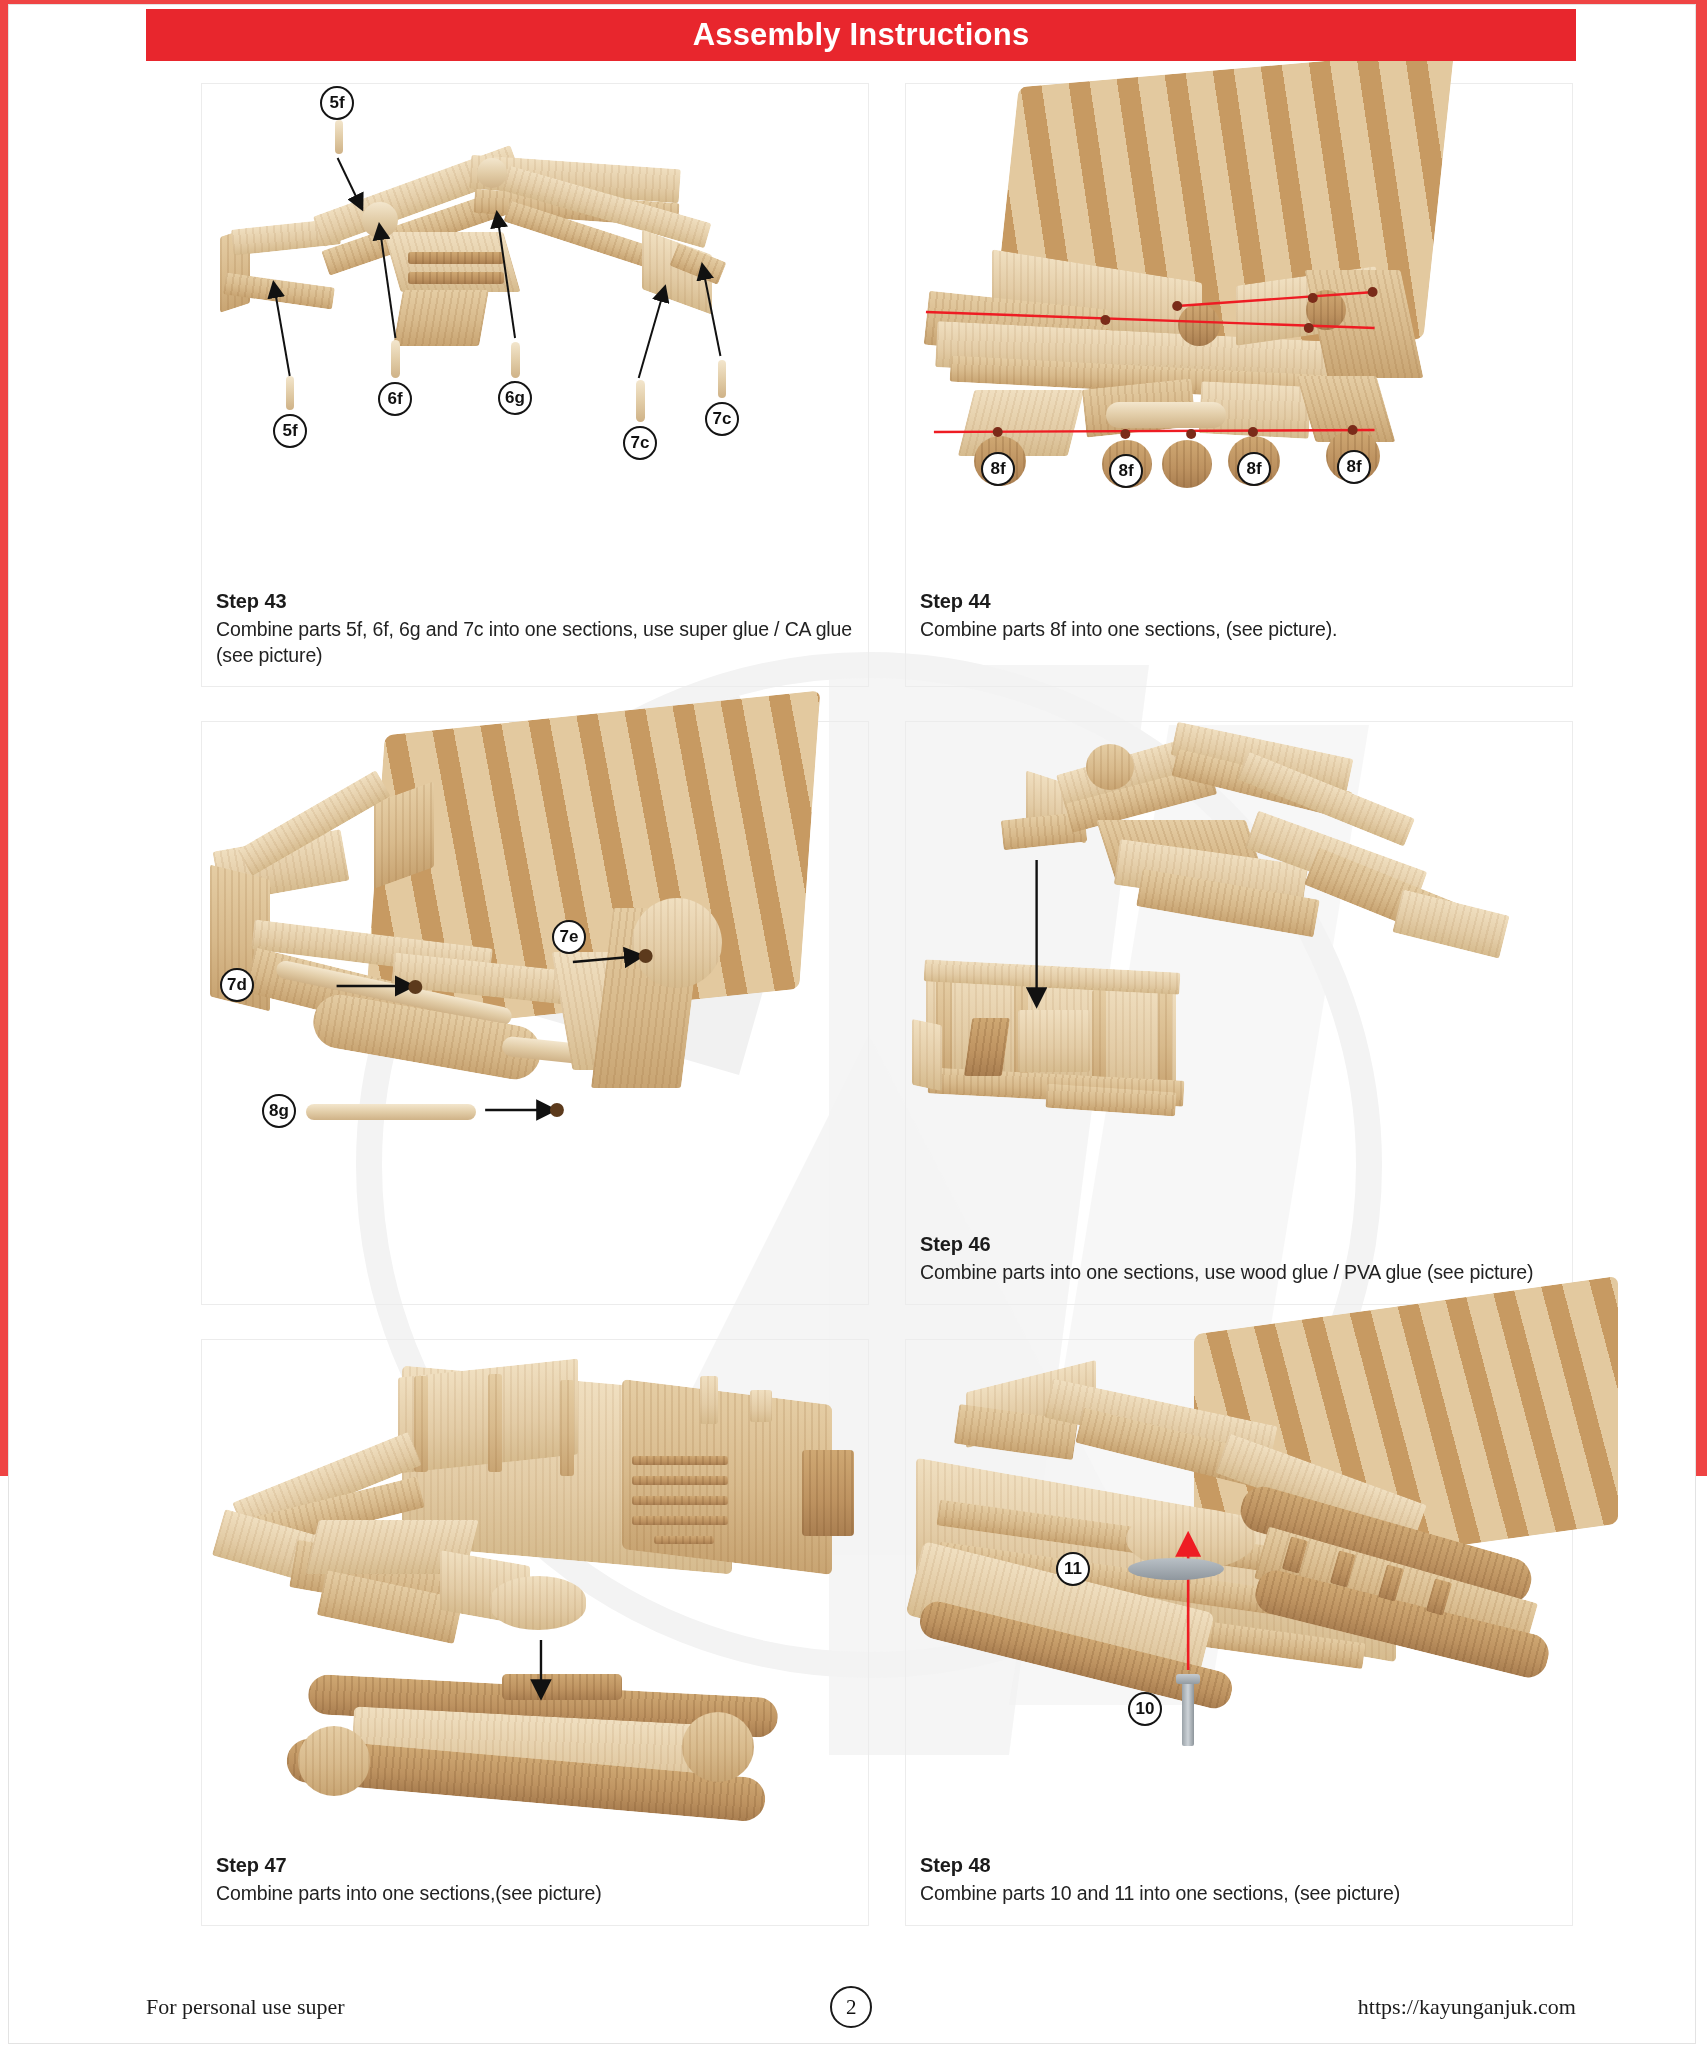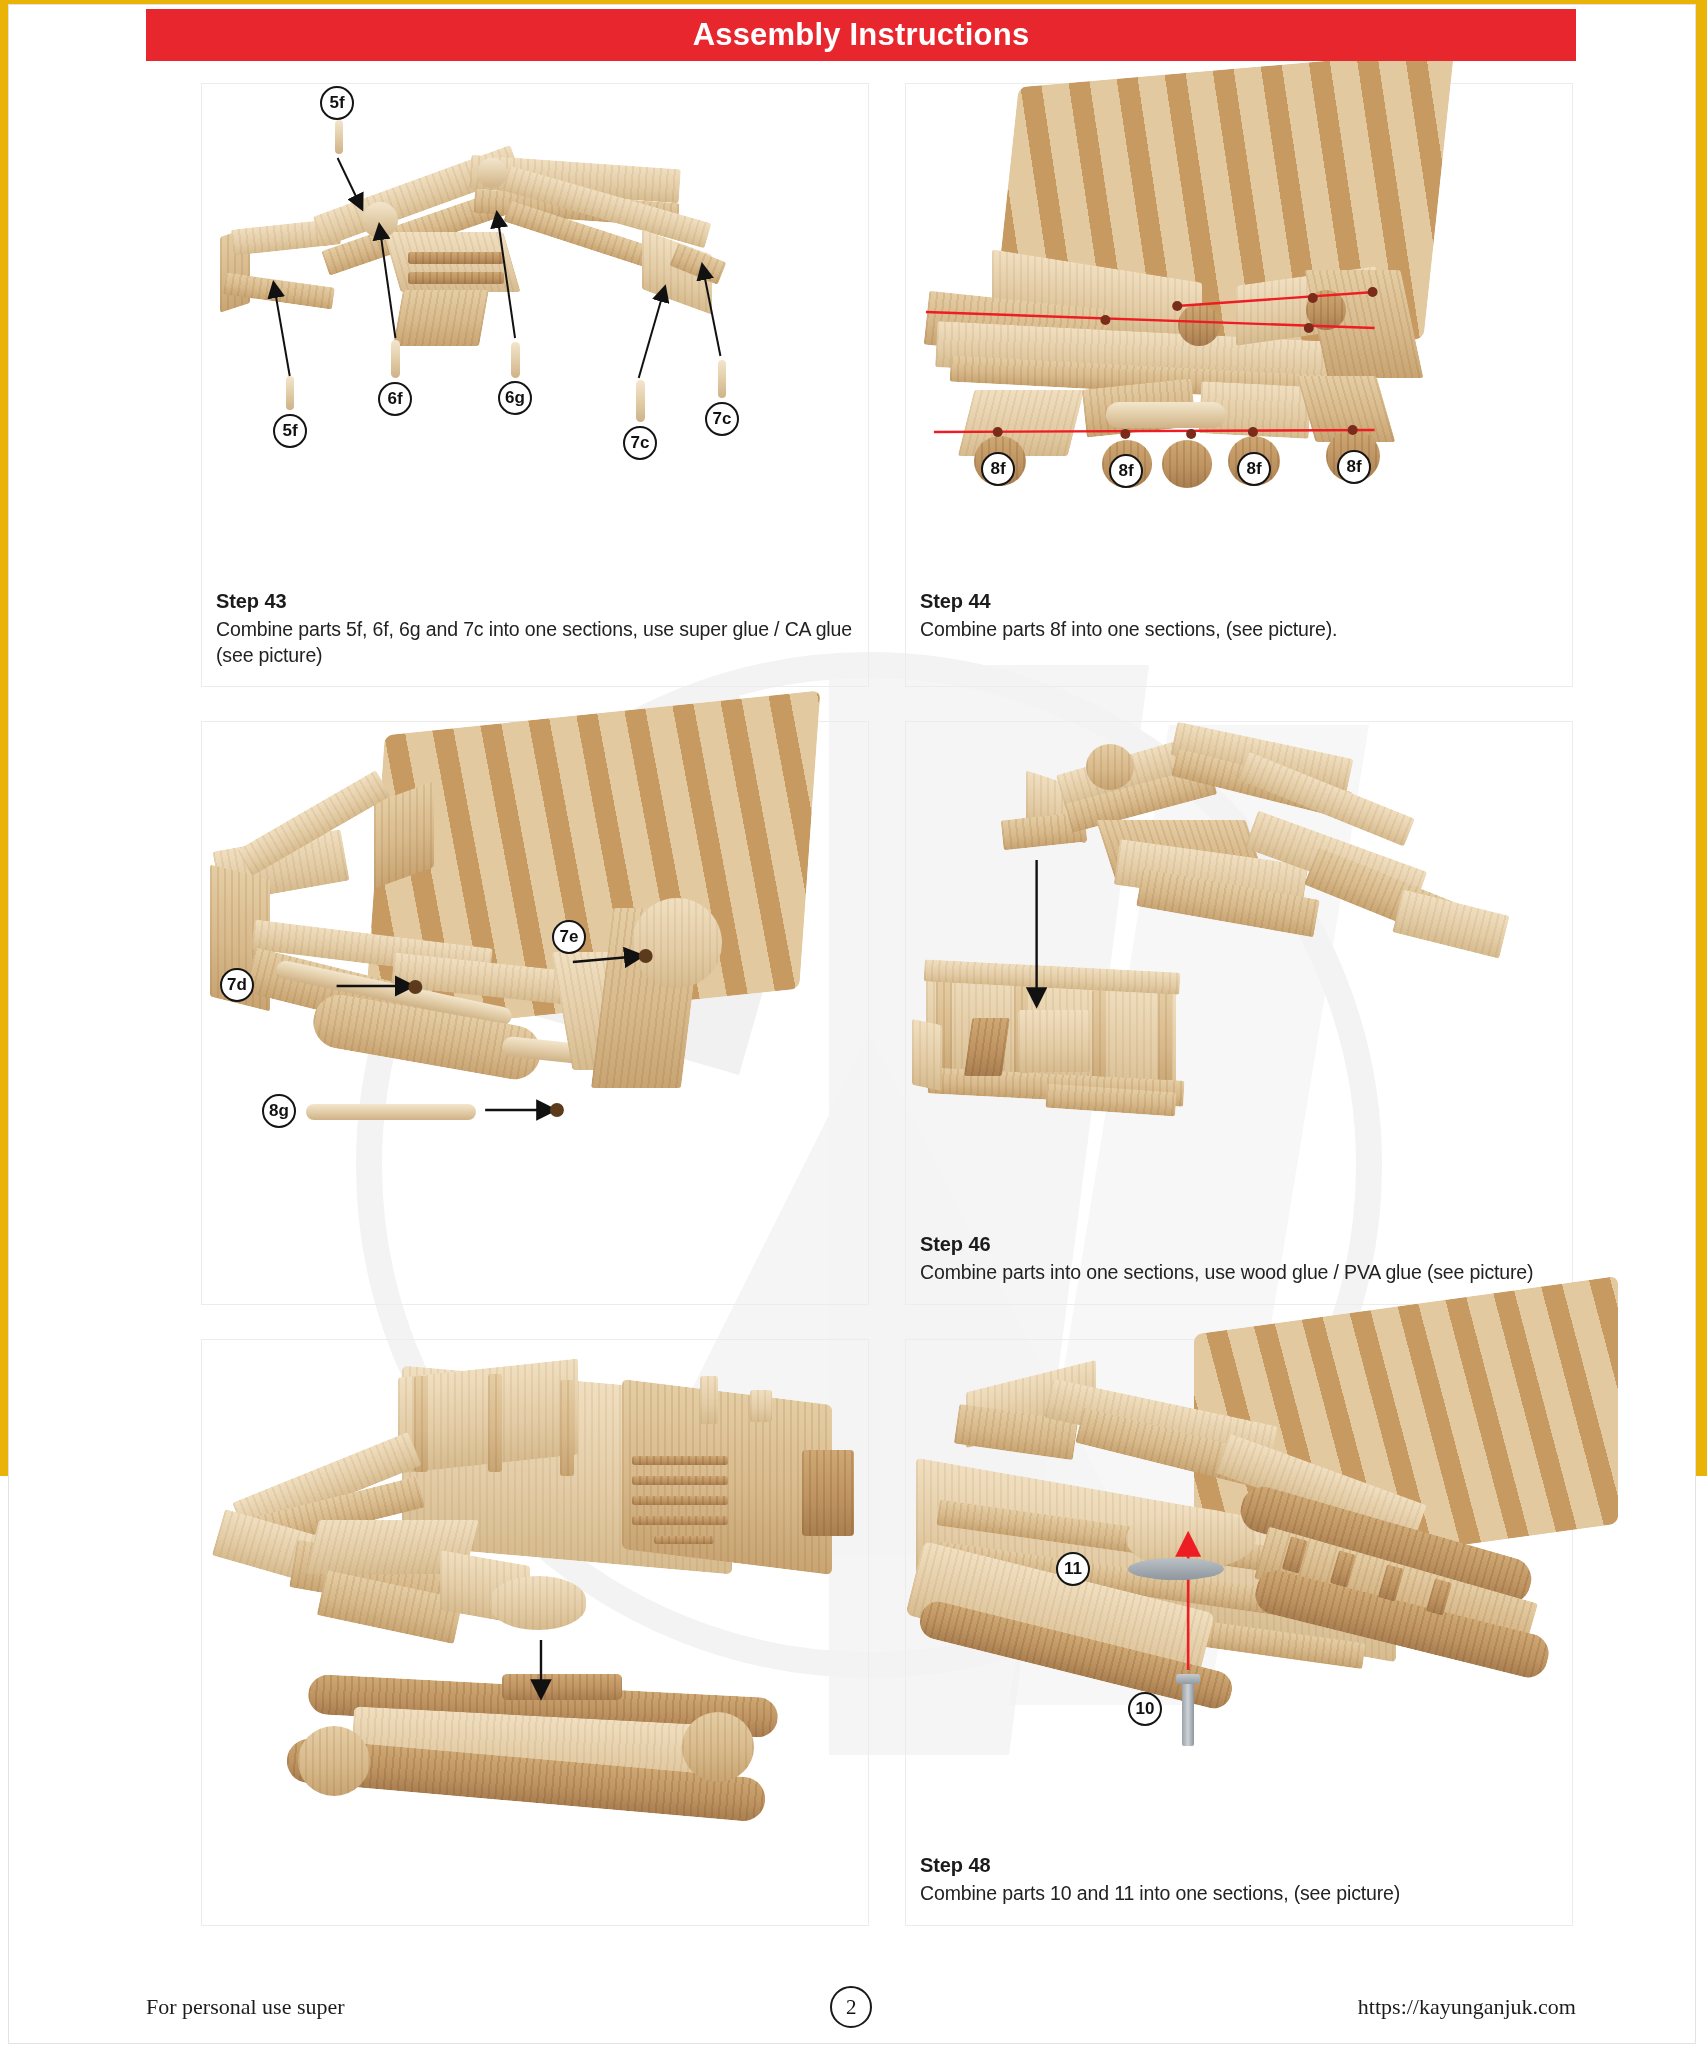--- a/index.html
+++ b/index.html
@@ -14,21 +14,21 @@
     overflow: hidden;
     position: relative;
   }
 
   
   #page {
     position: absolute;
     left: 0; top: 0;
     width: 1707px;
     height: 1476px;
-    background: #eab308;
+    background: #ef4444;
   }
   #page-sheet {
     position: absolute;
     left: 8px; top: 4px;
     width: 1688px;
     height: 2040px;
     background: #ffffff;
     border: 1px solid #e3e3e3;
     box-sizing: border-box;
     overflow: hidden;
@@ -507,20 +507,24 @@
             <svg class="fig-svg" viewBox="0 0 668 508" preserveAspectRatio="none" xmlns="http://www.w3.org/2000/svg">
               <defs>
                 <marker id="ah47" markerWidth="9" markerHeight="9" refX="7" refY="4.5" orient="auto">
                   <path d="M0,0 L9,4.5 L0,9 Z" fill="#111111"></path>
                 </marker>
               </defs>
               <line x1="340" y1="300" x2="340" y2="356" stroke="#111111" stroke-width="2.4" marker-end="url(#ah47)"></line>
             </svg>
           </div>
 
+          <div class="panel-caption">
+            <p class="step-label">Step 47</p>
+            <p class="step-desc">Combine parts into one sections,(see picture)</p>
+          </div>
         </div>
 
         <div class="panel">
           <div class="panel-figure">
 
             <div class="striped" style="position:absolute; left:290px; top:-36px; width:420px; height:250px; transform:skewX(-8deg) rotate(-8deg); border-radius:8px; z-index:2;"></div>
             <div class="wood light" style="left:60px; top:36px; width:130px; height:56px; transform:skewY(-14deg);"></div>
             <div class="wood" style="left:50px; top:72px; width:120px; height:40px; transform:rotate(8deg);"></div>
             <div class="wood light" style="left:140px; top:62px; width:230px; height:40px; transform:rotate(12deg);"></div>
             <div class="wood" style="left:170px; top:96px; width:240px; height:36px; transform:rotate(14deg);"></div>

